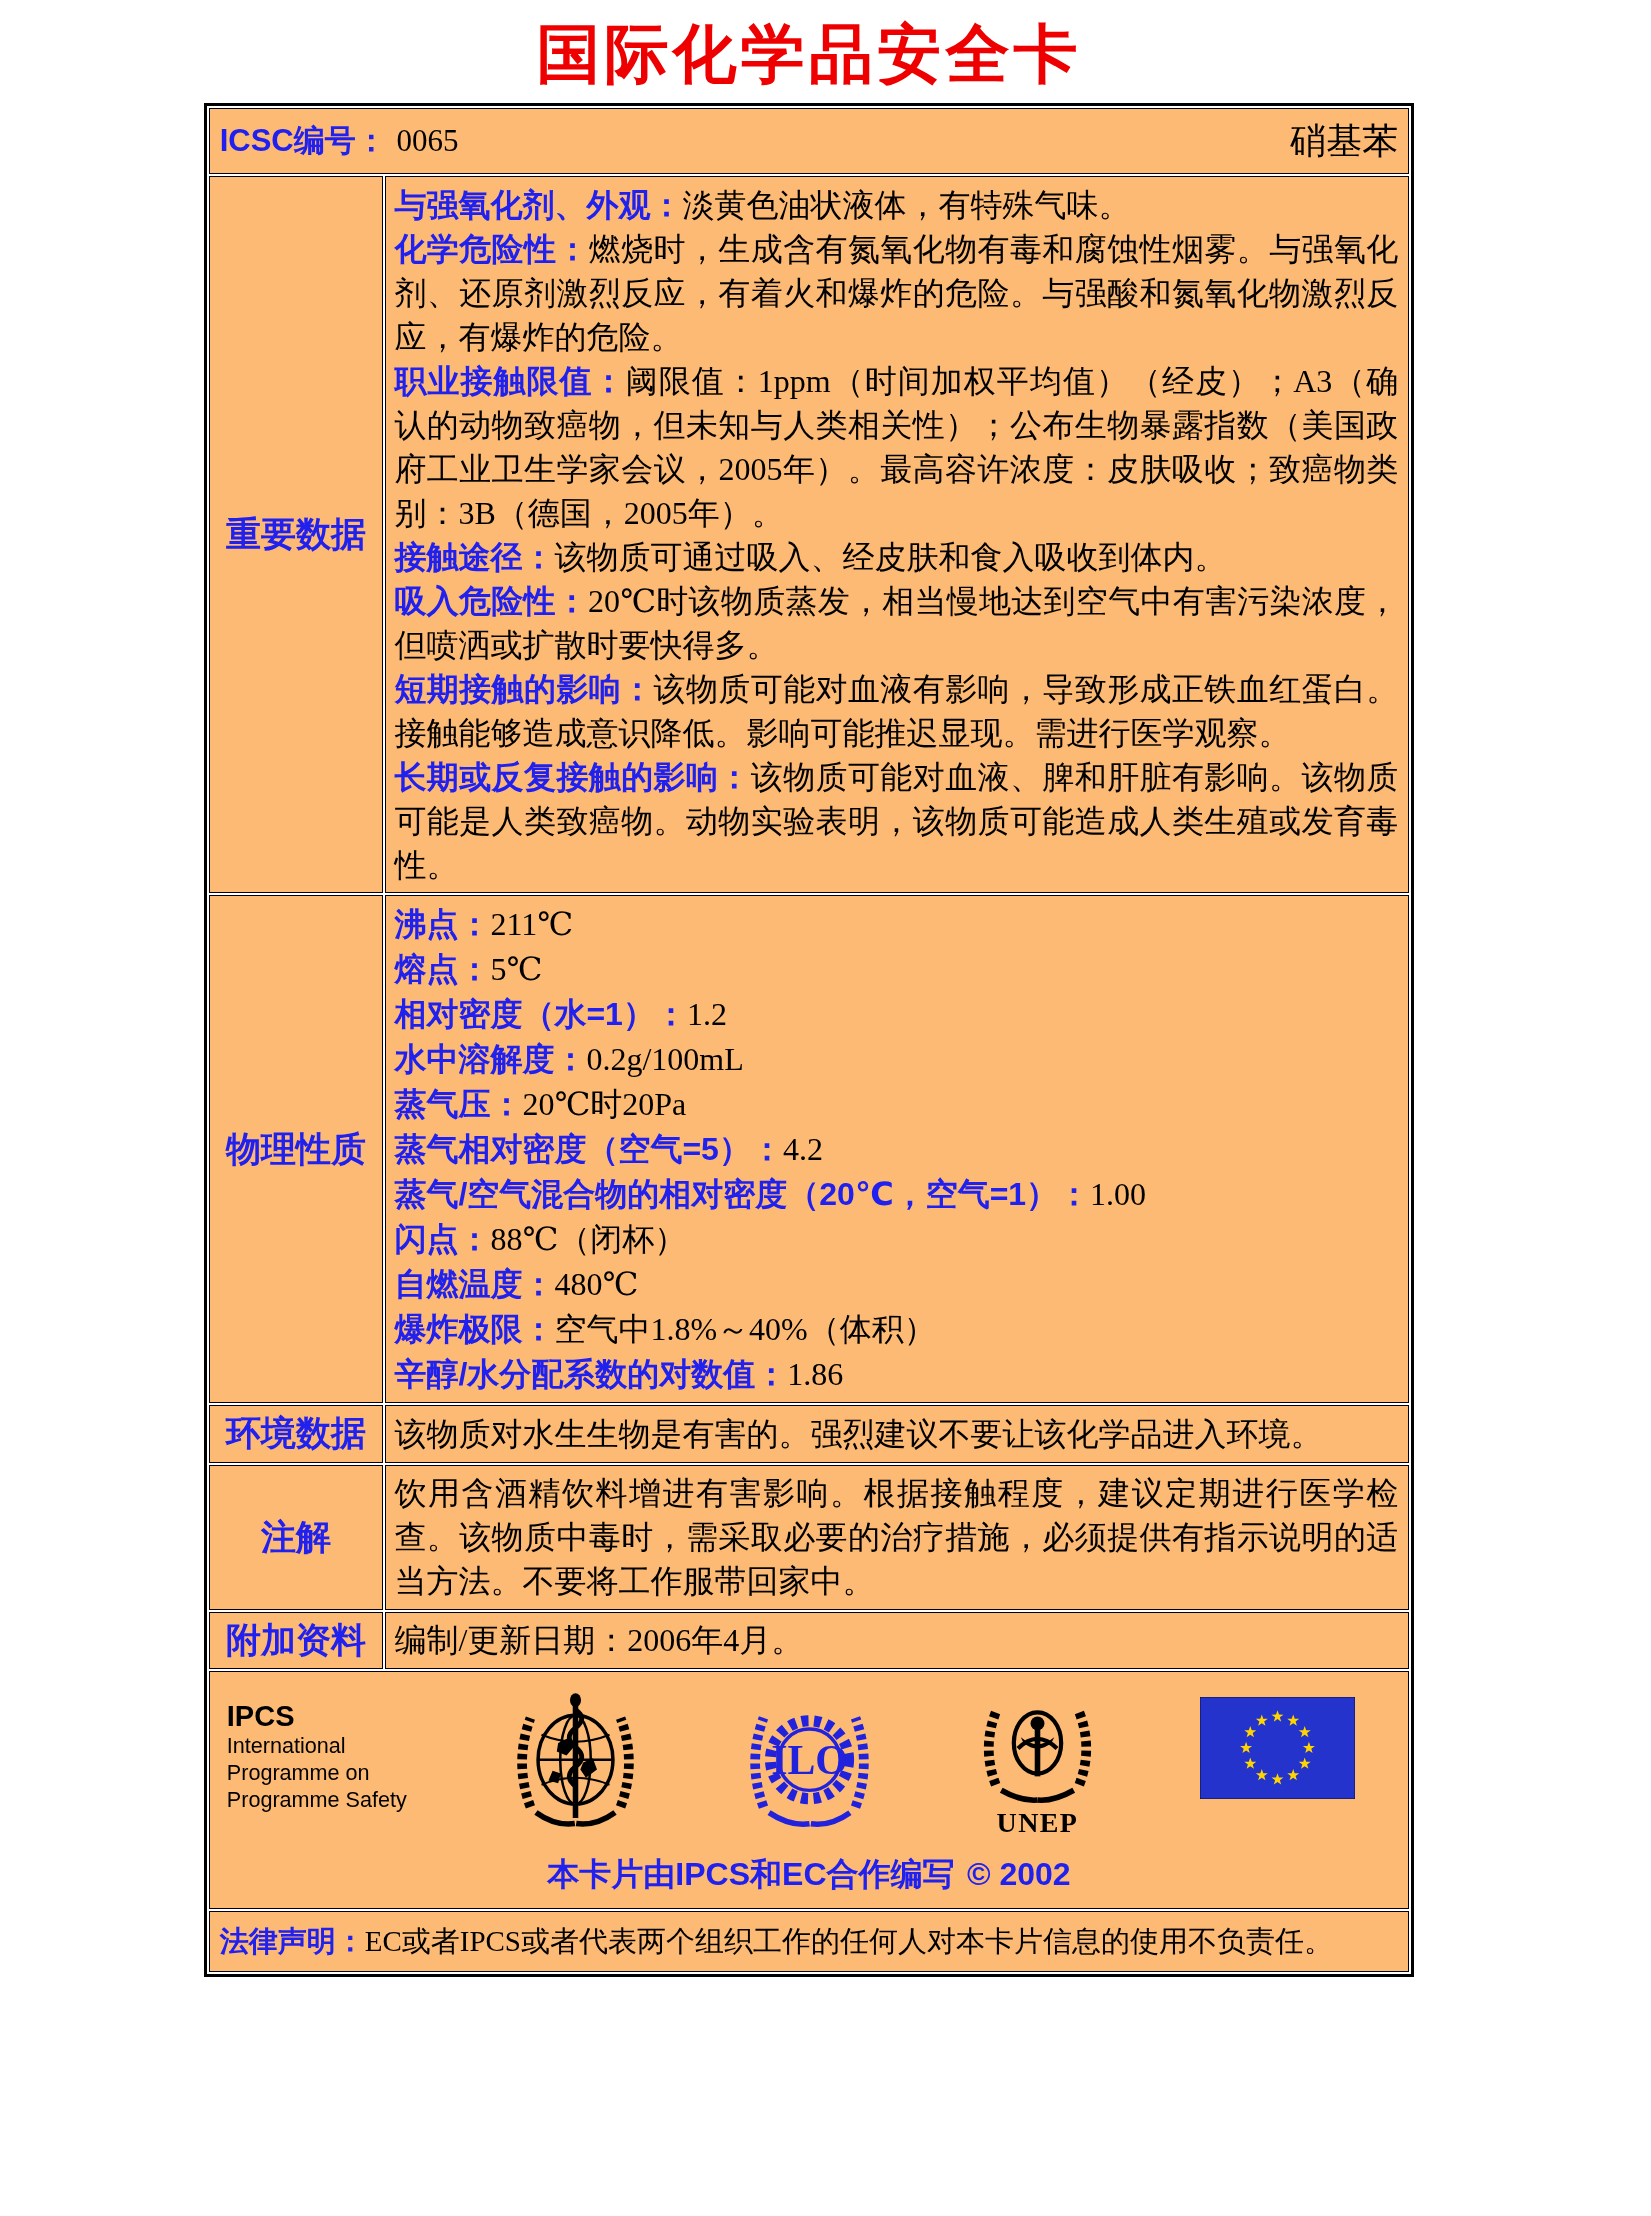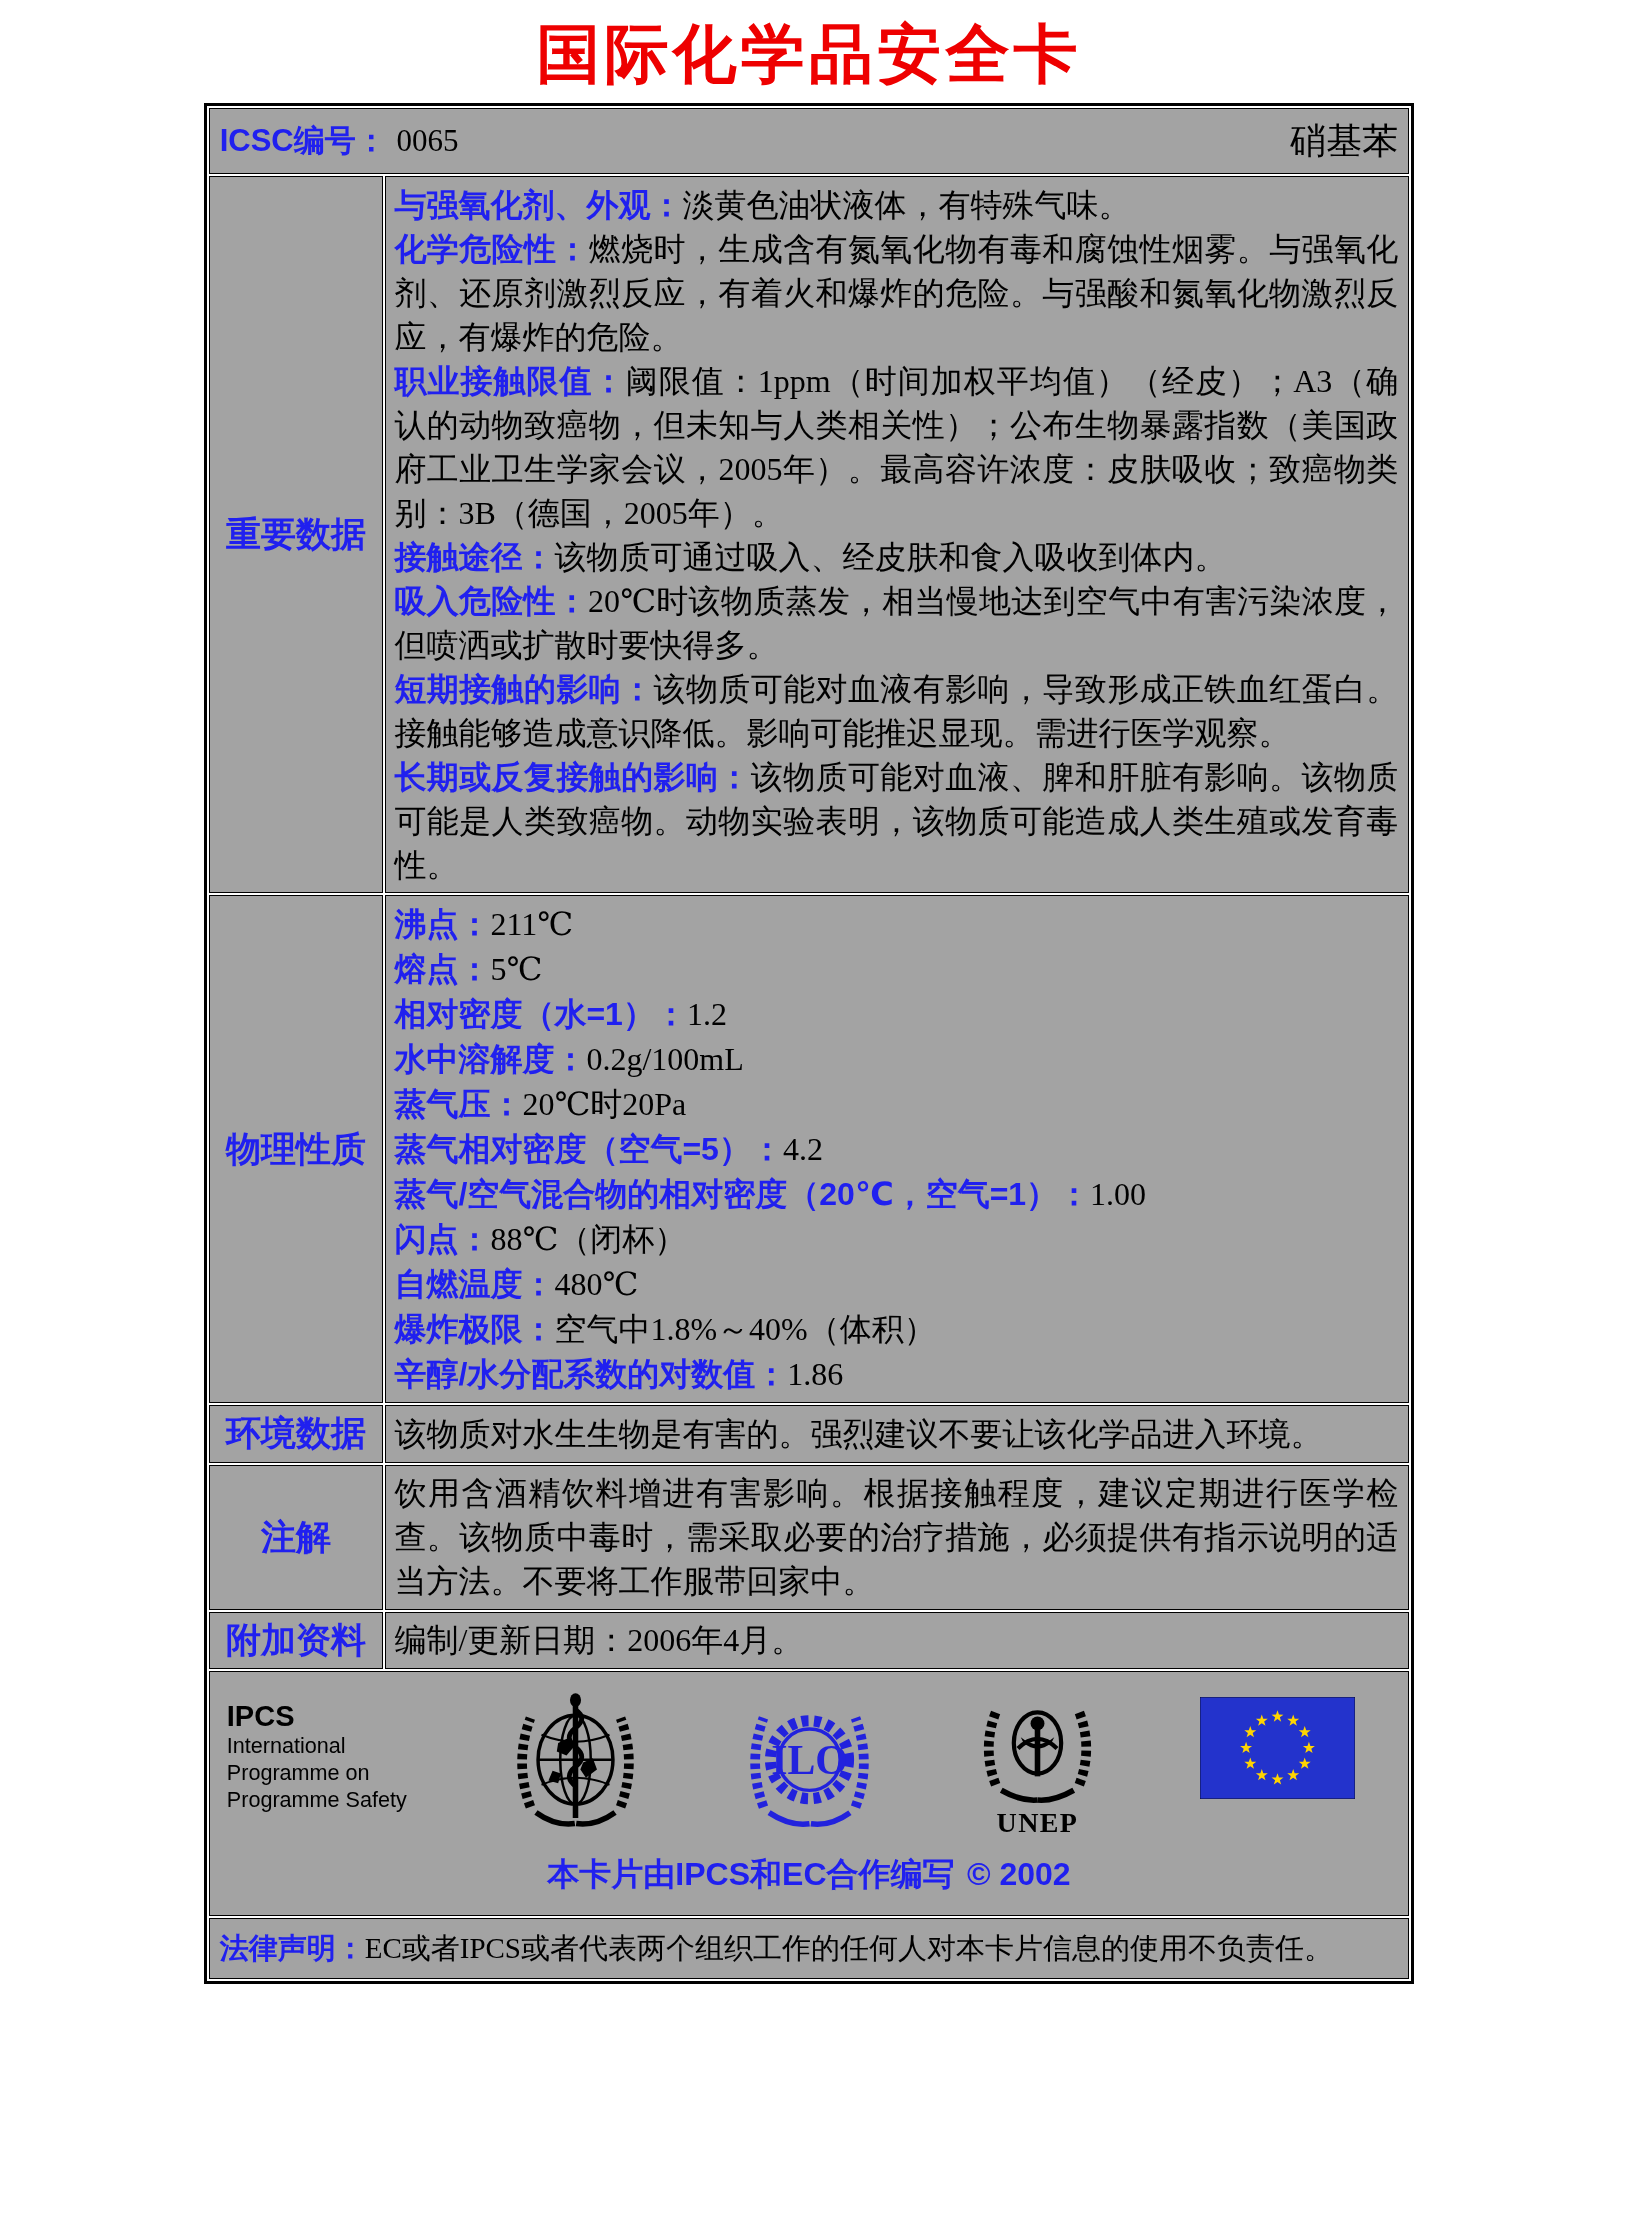--- a/index.html
+++ b/index.html
@@ -3,37 +3,37 @@
 <meta charset="utf-8">
 <style>
   html,body{margin:0;padding:0;background:#ffffff;}
   .page{position:relative;width:1651px;height:2128px;background:#ffffff;overflow:hidden;
         font-family:"Liberation Serif","DejaVu Serif",serif;}
   .page-title{position:absolute;left:204px;top:15.3px;width:1210px;text-align:center;
         font-family:"DejaVu Serif","Liberation Serif",serif;font-weight:bold;
         font-size:64px;line-height:77px;color:#ee0000;letter-spacing:4.2px;}
   table.card{position:absolute;left:204px;top:103px;width:1210px;
         border:3.5px solid #000;border-collapse:separate;border-spacing:2.1px;background:#fff;}
-  table.card td{border:1.4px solid #000;vertical-align:middle;background:#a3a3a3;}
+  table.card td{border:1.4px solid #000;vertical-align:middle;background:#fdba74;}
   td.label-cell{width:170px;text-align:center;
         font-family:"Liberation Sans","DejaVu Sans",sans-serif;
         font-weight:bold;font-size:35px;color:#2020ef;}
   td.content-cell{padding:5.6px 9.7px 5.6px 8.4px;vertical-align:top;}
   .kv{margin:0;font-size:32px;line-height:44px;color:#000;text-align:justify;}
   .kv .k{font-family:"Liberation Sans","DejaVu Sans",sans-serif;font-weight:bold;color:#2020ef;}
   .kv .v{font-family:"Liberation Serif","DejaVu Serif",serif;color:#000;}
   .phys .kv{line-height:45px;text-align:left;}
   .header-cell{height:64px;padding:0 9.7px;}
   .header-flex{display:flex;justify-content:space-between;align-items:center;height:64px;}
   .icsc-label{font-family:"Liberation Sans","DejaVu Sans",sans-serif;font-weight:bold;
         font-size:31px;color:#2020ef;}
   .icsc-number{font-size:31px;color:#000;margin-left:9.7px;}
   .chem-name{font-size:36px;color:#000;}
   .env-cell p,.note-cell p,.add-cell p{margin:0;}
-  .logos-cell{padding:18px 14px 18px 14px;margin-left:38px;}
+  .logos-cell{padding:18px 14px 11px 14px;margin-left:38px;}
   .logos-row{display:flex;justify-content:space-between;align-items:flex-start;
         padding:0 39px 0 2.8px;height:148px;}
   .ipcs-block{font-family:"Liberation Sans","DejaVu Sans",sans-serif;color:#000;padding-top:9.7px;}
   .ipcs-name{font-weight:bold;font-size:29px;line-height:32px;}
   .ipcs-sub{font-size:21.6px;line-height:27px;}
   .unep-block{text-align:center;}
   .unep-word{font-family:"Liberation Serif","DejaVu Serif",serif;font-weight:bold;
         font-size:28px;line-height:28px;color:#000;letter-spacing:1.4px;}
   .credit-line{margin-top:15.3px;text-align:center;
         font-family:"Liberation Sans","DejaVu Sans",sans-serif;

